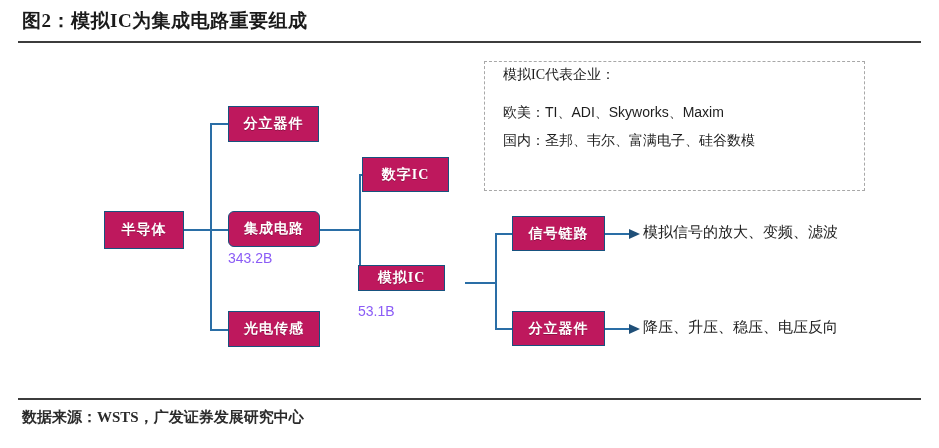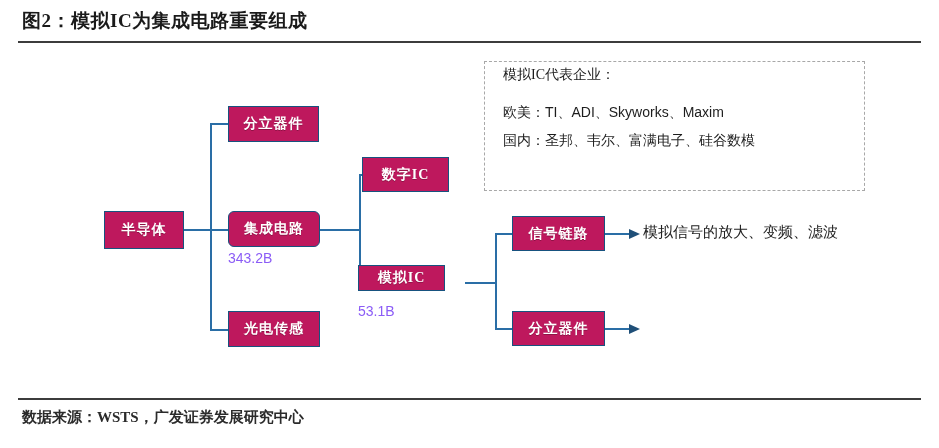--- a/index.html
+++ b/index.html
@@ -190,20 +190,21 @@
   <div class="node" style="left:362px; top:157px; width:87px; height:35px;">数字IC</div>
 
   <div class="node" style="left:358px; top:265px; width:87px; height:26px;">模拟IC</div>
   <div class="value-label" style="left:358px; top:303px; width:87px;">53.1B</div>
 
   <div class="node" style="left:512px; top:216px; width:93px; height:35px;">信号链路</div>
 
   <div class="node" style="left:512px; top:311px; width:93px; height:35px;">分立器件</div>
 
   <div class="annotation" style="left:643px; top:223px;">模拟信号的放大、变频、滤波</div>
+  <div class="annotation" style="left:643px; top:318px;">降压、升压、稳压、电压反向</div>
 
   <div class="legend-box">
     <div class="legend-line head">模拟IC代表企业：</div>
 
     <div class="legend-line l1">
       <span>欧美：</span><span class="latin">TI、ADI、Skyworks、Maxim</span>
     </div>
 
     <div class="legend-line l2">
       <span>国内：</span><span>圣邦、韦尔、富满电子、硅谷数模</span>

